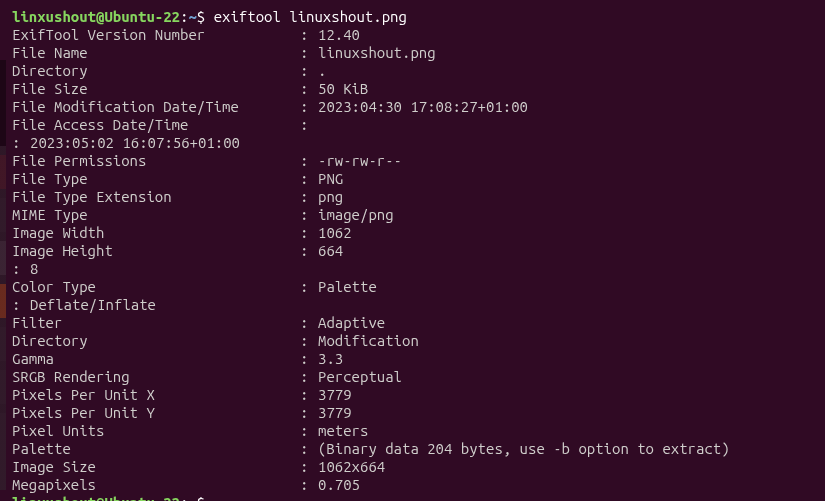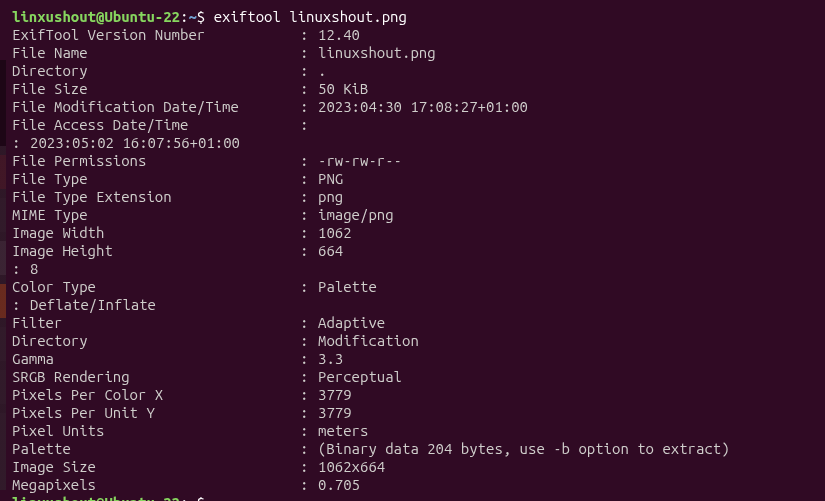--- a/index.html
+++ b/index.html
@@ -140,21 +140,21 @@
         <span class="key">Gamma</span>
         <span class="sep">: </span>
         <span class="val">3.3</span>
       </div>
       <div class="line">
         <span class="key">SRGB Rendering</span>
         <span class="sep">: </span>
         <span class="val">Perceptual</span>
       </div>
       <div class="line">
-        <span class="key">Pixels Per Color X</span>
+        <span class="key">Pixels Per Unit X</span>
         <span class="sep">: </span>
         <span class="val">3779</span>
       </div>
       <div class="line">
         <span class="key">Pixels Per Unit Y</span>
         <span class="sep">: </span>
         <span class="val">3779</span>
       </div>
       <div class="line">
         <span class="key">Pixel Units</span>

